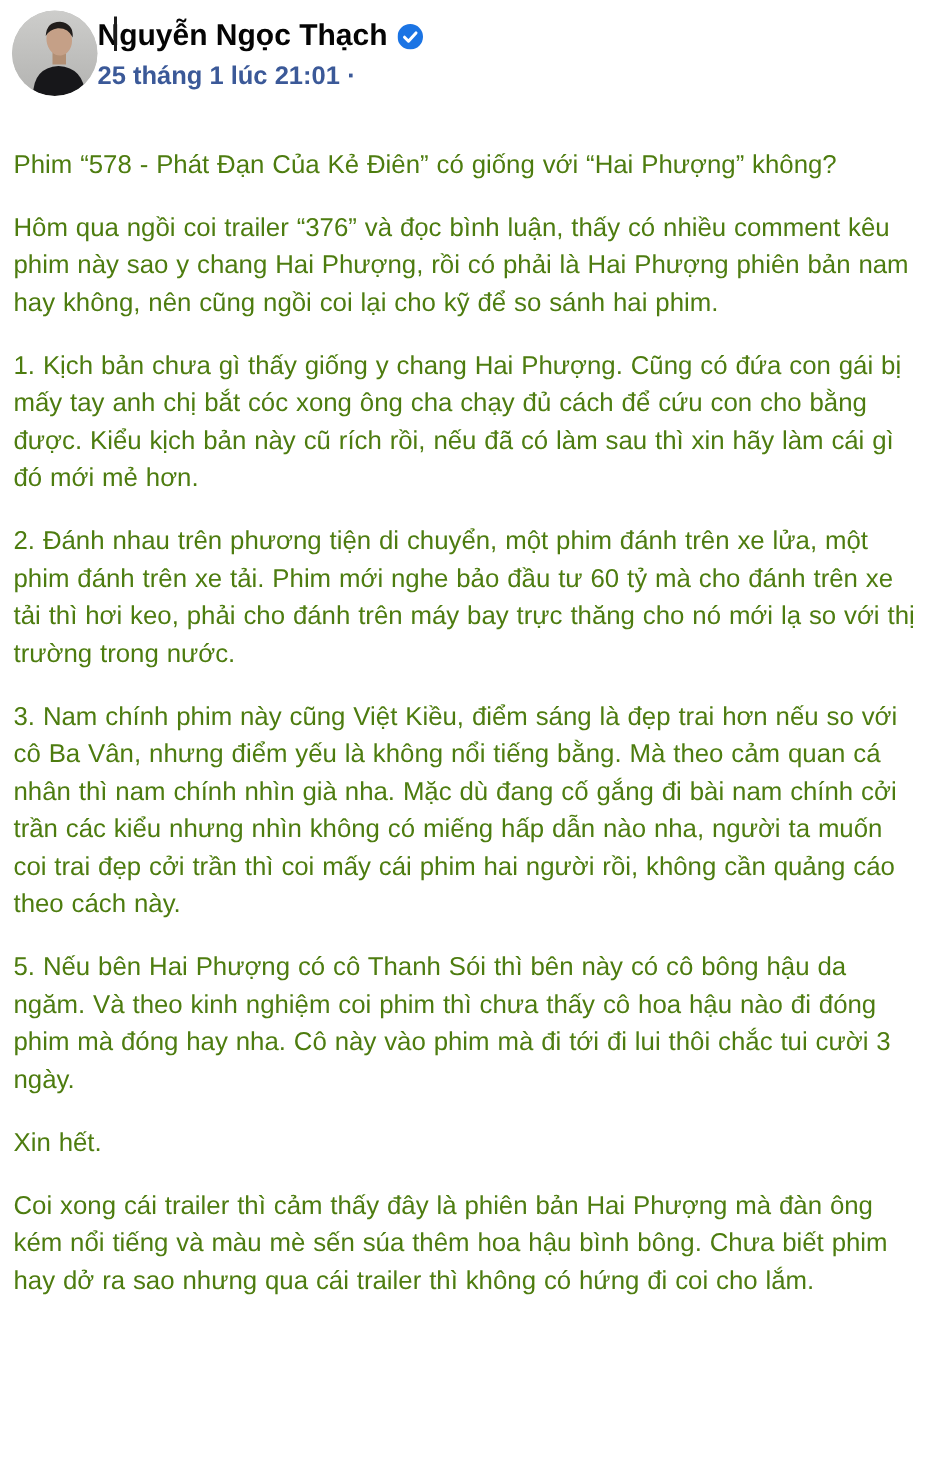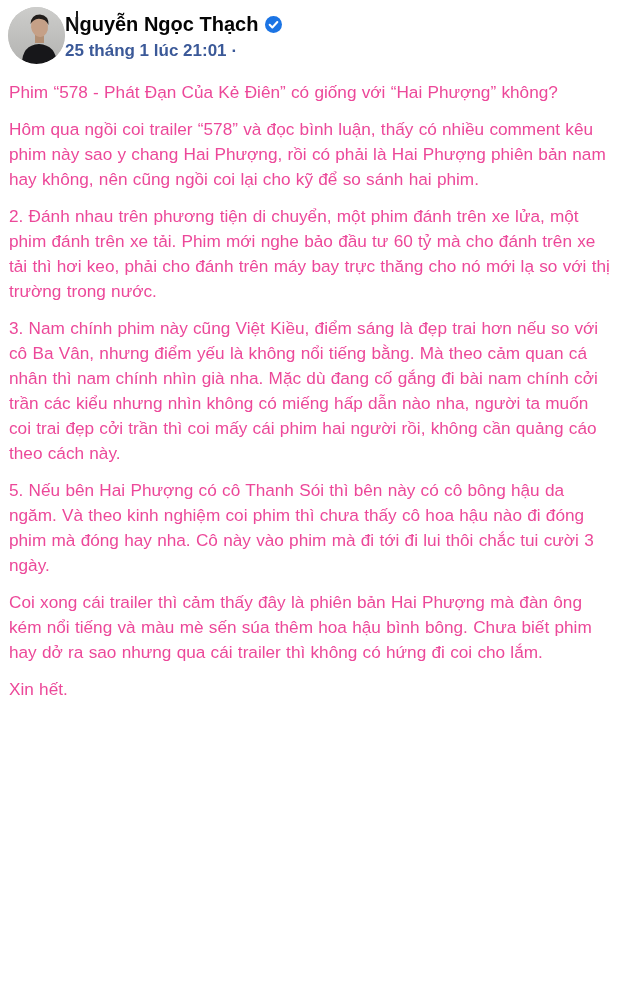--- a/index.html
+++ b/index.html
@@ -64,24 +64,24 @@
     font-weight: 600;
     color: #3b5998;
     margin-left: 5px;
   }
 
   
   .post-body {
     padding: 16px 9px 0 9px;
   }
   .post-body p {
-    margin: 0 0 12px 0;
+    margin: 17px 0 12px 0;
     font-size: 17.2px;
     line-height: 25px;
-    color: #ec4899;
+    color: #4d7c0f;
     word-spacing: 0.5px;
   }
 </style>
 </head>
 <body>
 
 <div class="post-card">
 
   <div class="header">
     <div class="avatar">
@@ -117,21 +117,22 @@
       </div>
       <div class="timestamp-row">
         <span class="timestamp">25 tháng 1 lúc 21:01</span>
         <span class="timestamp-sep">·</span>
       </div>
     </div>
   </div>
 
   <div class="post-body">
     <p>Phim “578 - Phát Đạn Của Kẻ Điên” có giống với “Hai Phượng” không?</p>
-    <p>Hôm qua ngồi coi trailer “578” và đọc bình luận, thấy có nhiều comment kêu phim này sao y chang Hai Phượng, rồi có phải là Hai Phượng phiên bản nam hay không, nên cũng ngồi coi lại cho kỹ để so sánh hai phim.</p>
+    <p>Hôm qua ngồi coi trailer “376” và đọc bình luận, thấy có nhiều comment kêu phim này sao y chang Hai Phượng, rồi có phải là Hai Phượng phiên bản nam hay không, nên cũng ngồi coi lại cho kỹ để so sánh hai phim.</p>
+    <p>1. Kịch bản chưa gì thấy giống y chang Hai Phượng. Cũng có đứa con gái bị mấy tay anh chị bắt cóc xong ông cha chạy đủ cách để cứu con cho bằng được. Kiểu kịch bản này cũ rích rồi, nếu đã có làm sau thì xin hãy làm cái gì đó mới mẻ hơn.</p>
     <p>2. Đánh nhau trên phương tiện di chuyển, một phim đánh trên xe lửa, một phim đánh trên xe tải. Phim mới nghe bảo đầu tư 60 tỷ mà cho đánh trên xe tải thì hơi keo, phải cho đánh trên máy bay trực thăng cho nó mới lạ so với thị trường trong nước.</p>
     <p>3. Nam chính phim này cũng Việt Kiều, điểm sáng là đẹp trai hơn nếu so với cô Ba Vân, nhưng điểm yếu là không nổi tiếng bằng. Mà theo cảm quan cá nhân thì nam chính nhìn già nha. Mặc dù đang cố gắng đi bài nam chính cởi trần các kiểu nhưng nhìn không có miếng hấp dẫn nào nha, người ta muốn coi trai đẹp cởi trần thì coi mấy cái phim hai người rồi, không cần quảng cáo theo cách này.</p>
     <p>5. Nếu bên Hai Phượng có cô Thanh Sói thì bên này có cô bông hậu da ngăm. Và theo kinh nghiệm coi phim thì chưa thấy cô hoa hậu nào đi đóng phim mà đóng hay nha. Cô này vào phim mà đi tới đi lui thôi chắc tui cười 3 ngày.</p>
+    <p>Xin hết.</p>
     <p>Coi xong cái trailer thì cảm thấy đây là phiên bản Hai Phượng mà đàn ông kém nổi tiếng và màu mè sến súa thêm hoa hậu bình bông. Chưa biết phim hay dở ra sao nhưng qua cái trailer thì không có hứng đi coi cho lắm.</p>
-    <p>Xin hết.</p>
   </div>
 
 </div>
 
 </body></html>

